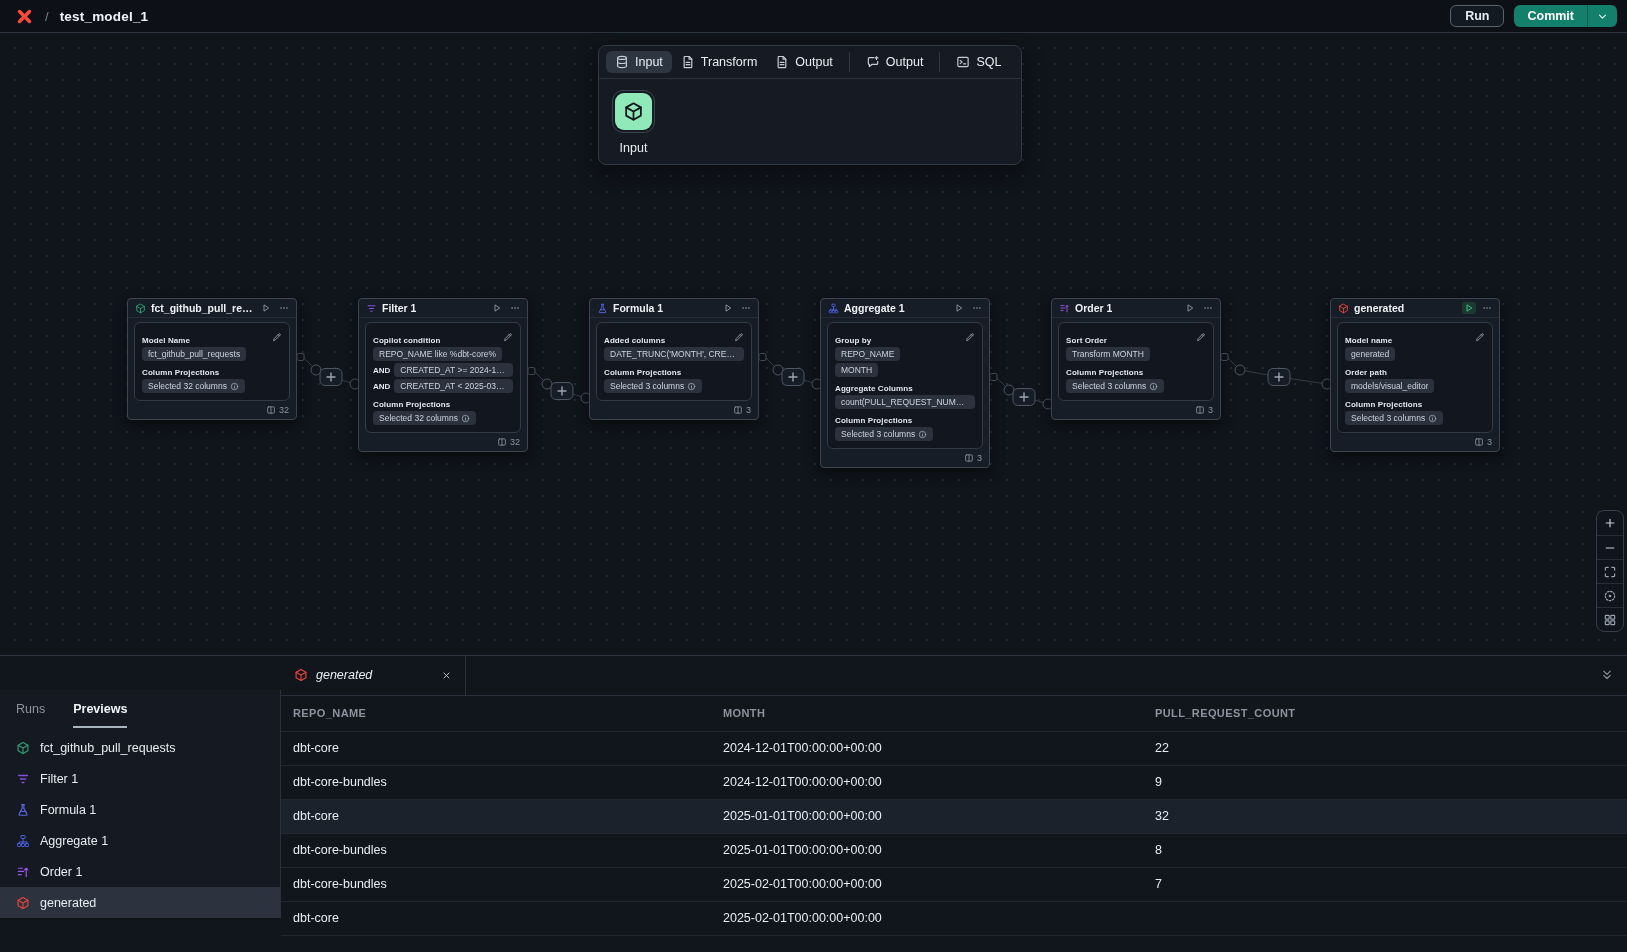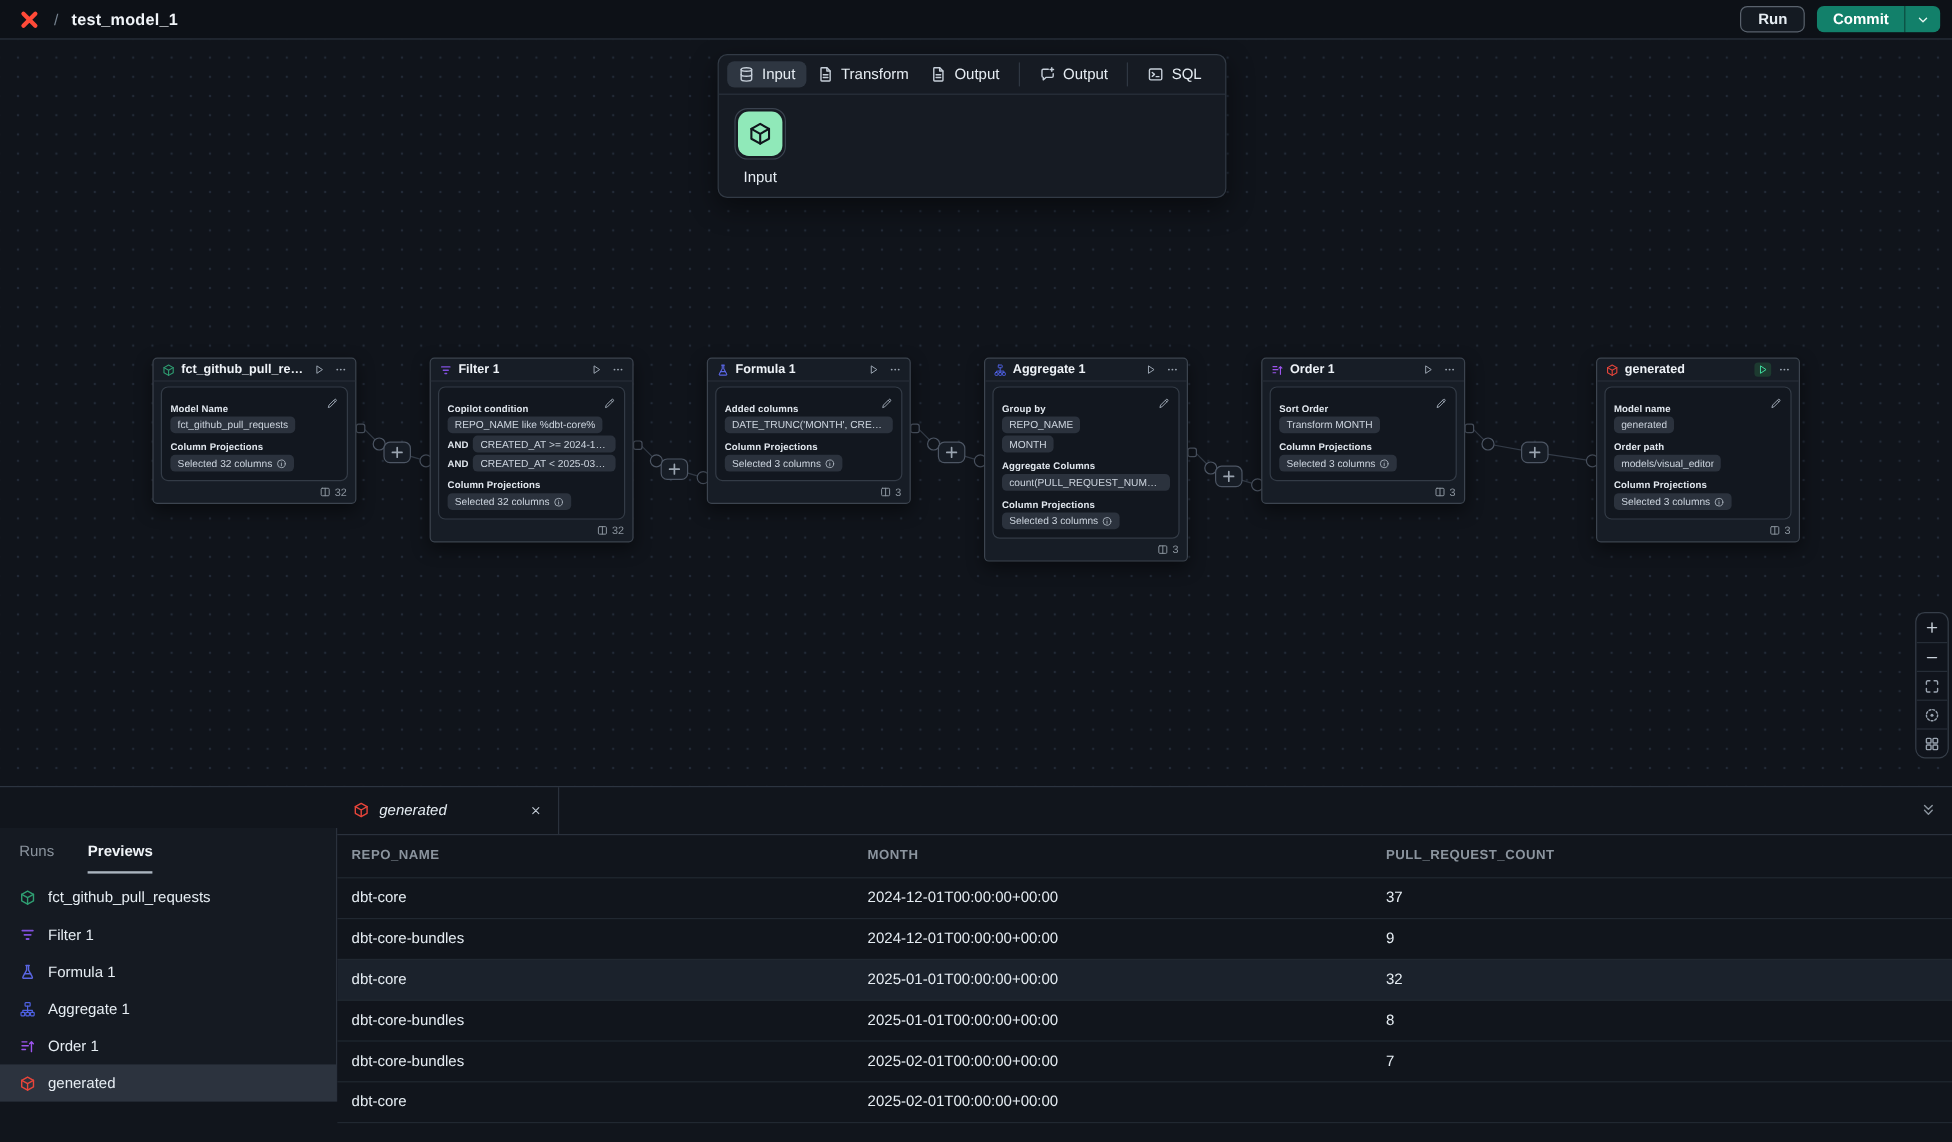--- a/index.html
+++ b/index.html
@@ -864,21 +864,21 @@
       <div class="preview-table">
         <div class="trow head" id="table-head">
             <span>REPO_NAME</span>
             <span>MONTH</span>
             <span>PULL_REQUEST_COUNT</span>
           </div>
         <div id="table-body">
             <div class="trow data">
               <span>dbt-core</span>
               <span>2024-12-01T00:00:00+00:00</span>
-              <span>37</span>
+              <span>22</span>
             </div>
             <div class="trow data">
               <span>dbt-core-bundles</span>
               <span>2024-12-01T00:00:00+00:00</span>
               <span>9</span>
             </div>
             <div class="trow data highlight">
               <span>dbt-core</span>
               <span>2025-01-01T00:00:00+00:00</span>
               <span>32</span>

